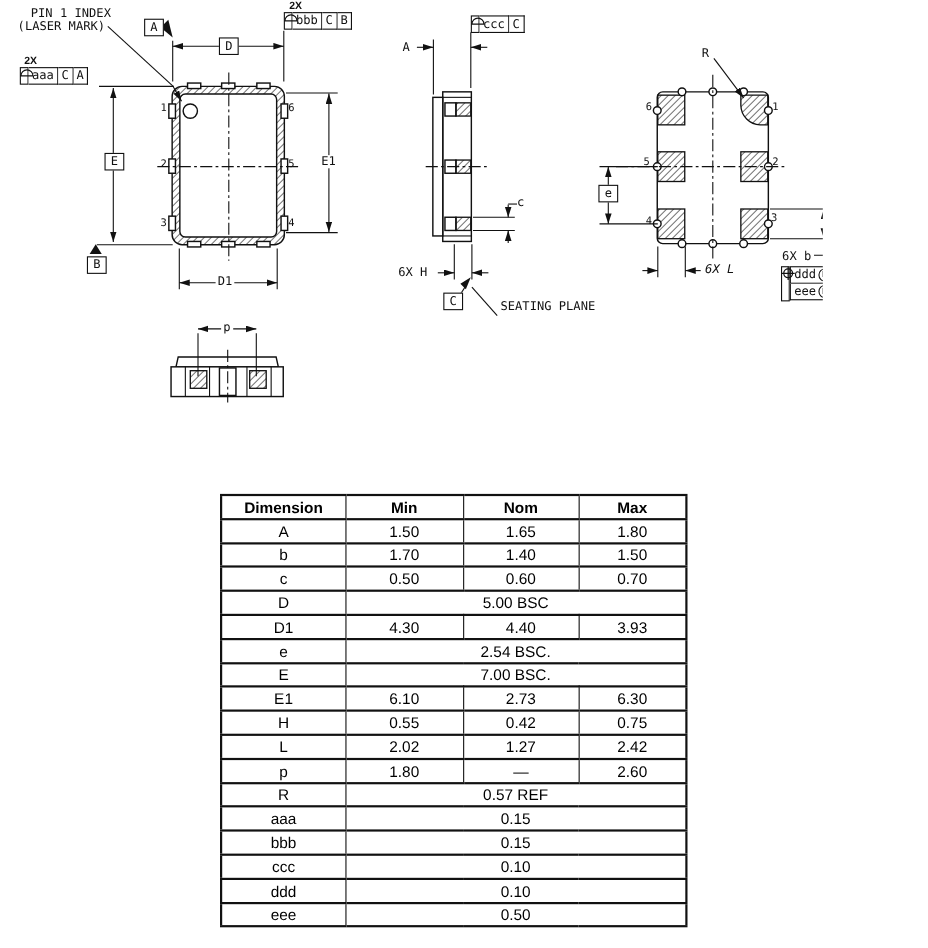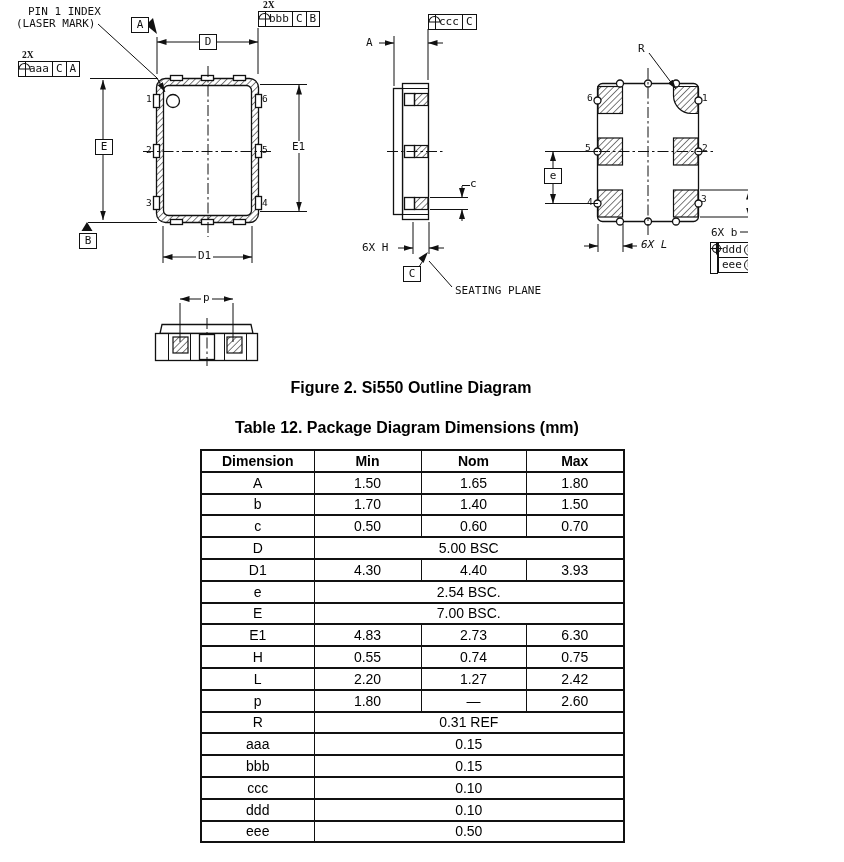--- a/index.html
+++ b/index.html
@@ -5,21 +5,21 @@
   html,body{margin:0;padding:0;background:#fff;}
   #page{position:relative;width:748px;height:862px;background:#fff;font-family:"DejaVu Sans Mono",monospace;color:#111;overflow:hidden;}
   #diagram{position:absolute;left:0;top:0;width:844px;height:410px;}
   svg{position:absolute;left:0;top:0;}
   .ln{stroke:#111;stroke-width:1;fill:none;}
   .obj{stroke:#111;stroke-width:1.3;fill:#fff;}
   .objh{stroke:#111;stroke-width:1.2;}
   .cl{stroke:#111;stroke-width:1;fill:none;stroke-dasharray:11 3 2.5 3;}
   .lbl{position:absolute;font-family:"DejaVu Sans Mono",monospace;font-size:11px;line-height:12px;white-space:nowrap;color:#111;}
   .pin{position:absolute;font-family:"DejaVu Sans Mono",monospace;font-size:9.5px;line-height:10px;color:#111;}
-  .qty{position:absolute;font-family:Liberation Serif, serif;font-size:9.5px;font-weight:bold;color:#111;}
+  .qty{position:absolute;font-family:Liberation Sans, sans-serif;font-size:9.5px;font-weight:bold;color:#111;}
   .dbox{position:absolute;border:1px solid #111;background:#fff;font-size:11px;line-height:14px;min-width:14px;height:14px;text-align:center;padding:0 1px;}
   .fcf{position:absolute;display:flex;align-items:stretch;background:#fff;}
   .fcf .cell{border:1px solid #111;border-left:none;height:14px;line-height:14px;font-size:11px;padding:0 3px;display:flex;align-items:center;justify-content:center;background:#fff;}
   .fcf .cell:first-child{border-left:1px solid #111;}
   .wbg{background:#fff;padding:0 2px;}
   .mcirc{display:inline-block;width:10px;height:10px;border:1px solid #111;border-radius:50%;font-size:7.5px;line-height:10px;text-align:center;margin-left:2px;}
   .caption{position:absolute;font-family:"Liberation Sans",sans-serif;font-weight:bold;font-size:16px;color:#000;text-align:center;}
   
   #dimtable{position:absolute;left:200px;top:449px;border-collapse:collapse;table-layout:fixed;font-family:"Liberation Sans",sans-serif;font-size:14px;color:#000;border:2px solid #111;}
   #dimtable th,#dimtable td{border:1px solid #111;border-top:2px solid #111;border-bottom:2px solid #111;text-align:center;height:19.8px;padding:0;font-weight:normal;}
@@ -240,21 +240,21 @@
 
     <div class="lbl wbg" style="left:290px;top:141px;">E1</div>
     <div class="lbl wbg" style="left:196px;top:250px;">D1</div>
     <div class="lbl" style="left:366px;top:37px;">A</div>
     <div class="lbl" style="left:470px;top:178px;">c</div>
     <div class="lbl" style="left:362px;top:242px;">6X H</div>
     <div class="lbl" style="left:641px;top:239px;font-style:italic;">6X L</div>
     <div class="lbl" style="left:711px;top:227px;">6X b</div>
     <div class="lbl" style="left:638px;top:43px;">R</div>
     <div class="lbl wbg" style="left:201px;top:292px;">p</div>
-    <div class="lbl" style="left:455px;top:285px;">SEATING PLANE</div>
+    <div class="lbl" style="left:455px;top:273px;">SEATING PLANE</div>
 
     <span class="pin" style="left:146px;top:94px;">1</span>
     <span class="pin" style="left:146px;top:145px;">2</span>
     <span class="pin" style="left:146px;top:198px;">3</span>
     <span class="pin" style="left:262px;top:94px;">6</span>
     <span class="pin" style="left:262px;top:145px;">5</span>
     <span class="pin" style="left:262px;top:198px;">4</span>
 
     <span class="pin" style="left:587px;top:93px;">6</span>
     <span class="pin" style="left:585px;top:143px;">5</span>
@@ -284,24 +284,22 @@
         <span style="display:flex;">
           <span class="cell" style="border-top:none;">
               <span>eee</span>
               <span class="mcirc">M</span>
             </span>
           <span class="cell" style="border-top:none;">C</span>
         </span>
       </span>
     </div>
 
-    <div class="caption" style="left:0;top:379px;width:822px;">Figure 2. Si550 Outline Diagram</div>
   </div>
 
-  <div class="caption" style="left:0;top:419px;width:814px;">Table 12. Package Diagram Dimensions (mm)</div>
 
   <table id="dimtable">
     <colgroup>
         <col style="width:113px;">
         <col style="width:107px;">
         <col style="width:105px;">
         <col style="width:98px;">
       </colgroup>
     <thead>
       <tr>
@@ -343,45 +341,45 @@
         <tr>
           <td>e</td>
           <td colspan="3">2.54 BSC.</td>
         </tr>
         <tr>
           <td>E</td>
           <td colspan="3">7.00 BSC.</td>
         </tr>
         <tr>
           <td>E1</td>
-          <td>4.83</td>
+          <td>6.10</td>
           <td>2.73</td>
           <td>6.30</td>
         </tr>
         <tr>
           <td>H</td>
           <td>0.55</td>
-          <td>0.74</td>
+          <td>0.42</td>
           <td>0.75</td>
         </tr>
         <tr>
           <td>L</td>
-          <td>2.20</td>
+          <td>2.02</td>
           <td>1.27</td>
           <td>2.42</td>
         </tr>
         <tr>
           <td>p</td>
           <td>1.80</td>
           <td>—</td>
           <td>2.60</td>
         </tr>
         <tr>
           <td>R</td>
-          <td colspan="3">0.31 REF</td>
+          <td colspan="3">0.57 REF</td>
         </tr>
         <tr>
           <td>aaa</td>
           <td colspan="3">0.15</td>
         </tr>
         <tr>
           <td>bbb</td>
           <td colspan="3">0.15</td>
         </tr>
         <tr>

